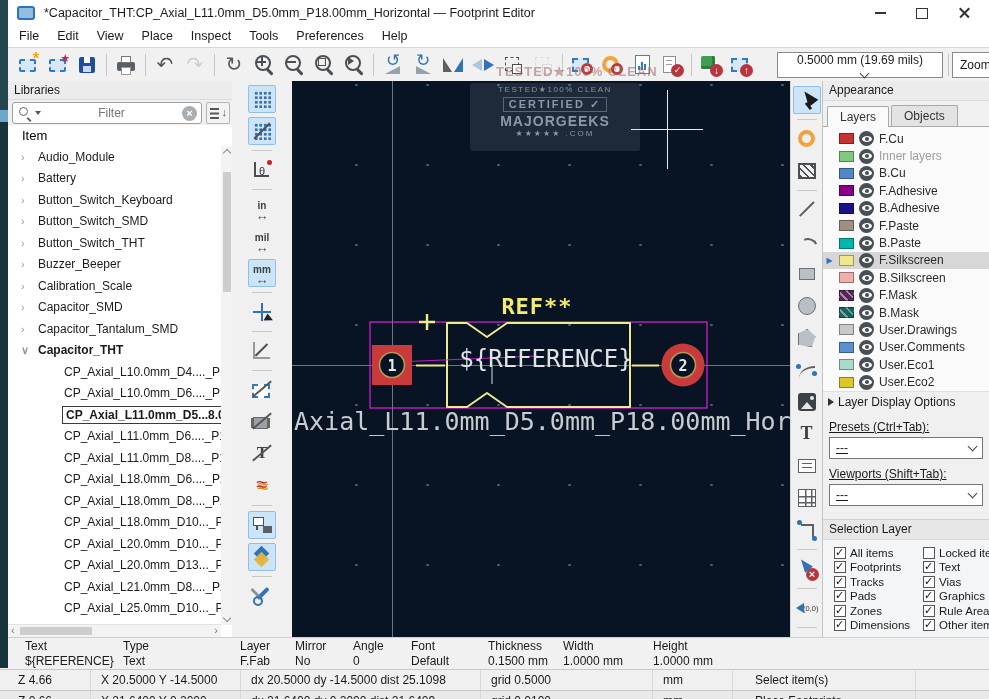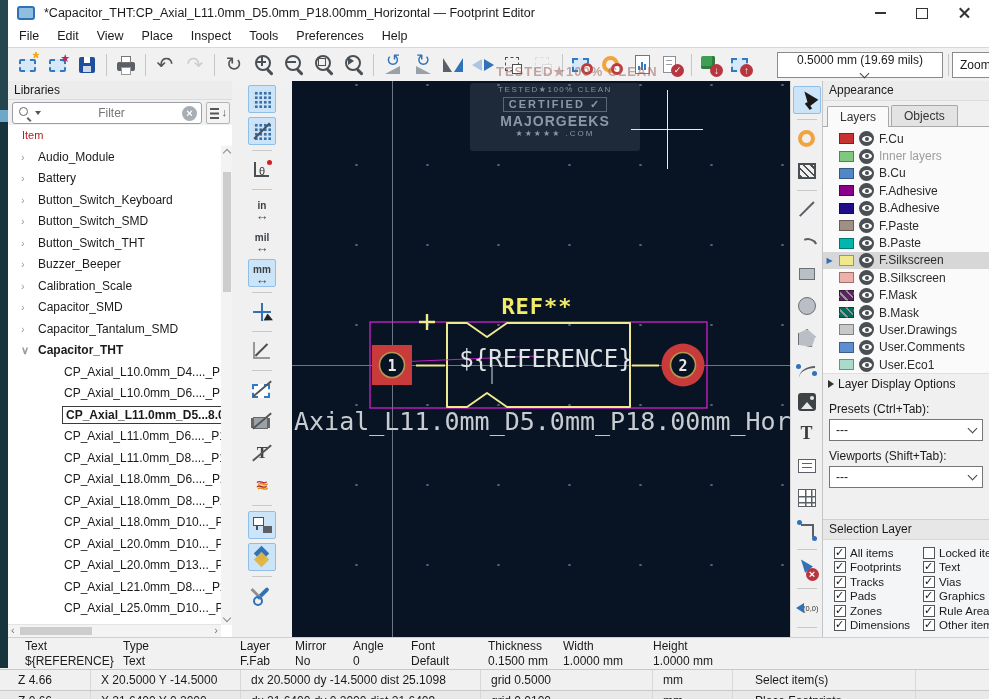--- a/index.html
+++ b/index.html
@@ -41,21 +41,21 @@
   .ic-search::after{content:"";position:absolute;left:11px;top:12px;width:5px;height:1.8px;background:#666;transform:rotate(45deg);transform-origin:0 0;}
   .scaret{width:0;height:0;border-left:3.5px solid transparent;border-right:3.5px solid transparent;border-top:4px solid #555;flex:none;}
   .finput{border:none;outline:none;flex:1;font-size:12px;min-width:0;background:transparent;font-family:"Liberation Sans",sans-serif;text-align:center;}
   .clear-btn{width:15px;height:15px;border-radius:50%;background:#a9aeb3;color:#fff;font:bold 11px/15px "Liberation Sans",sans-serif;text-align:center;flex:none;}
   .clear-btn::before{content:"×";}
   .sortbtn{width:24px;height:22px;background:#f3f3f3;border:1px solid #b5b5b5;border-radius:2px;position:relative;padding:0;flex:none;}
   .ic-sort{position:absolute;inset:0;}
   .ic-sort::before{content:"";position:absolute;left:3px;top:5px;width:9px;height:1.8px;background:#555;box-shadow:0 4.5px 0 #555,0 9px 0 #555;}
   .ic-sort::after{content:"↓";position:absolute;right:2px;top:3px;font-size:11px;color:#555;}
   .tree-wrap{position:absolute;top:44px;left:0;right:0;bottom:0;background:#fff;overflow:hidden;}
-  .tree-header{height:21px;line-height:21px;padding-left:14px;font-size:11px;color:#b91c1c;}
+  .tree-header{height:21px;line-height:21px;padding-left:14px;font-size:13px;color:#000000;}
   .trow{height:21.5px;display:flex;align-items:center;font-size:12px;white-space:nowrap;overflow:hidden;}
   .trow .chev-t{width:12px;margin-left:13px;color:#9a9a9a;font-size:11px;flex:none;}
   .trow .tlabel{margin-left:5px;}
   .trow.child .tlabel{margin-left:56px;}
   .trow.bold{font-weight:bold;}
   .tlabel.selected{font-weight:bold;border:1px solid #3a3a3a;padding:1px 3px;margin-left:54px !important;}
   .vsb{position:absolute;right:0;top:21px;width:11px;bottom:12px;background:#f3f3f3;}
   .varr{position:absolute;left:2.5px;width:5px;height:5px;border-right:1.8px solid #8a8a8a;border-bottom:1.8px solid #8a8a8a;}
   .varr.up{top:4px;transform:rotate(-135deg);}
   .varr.dn{bottom:4px;transform:rotate(45deg);}
@@ -103,21 +103,21 @@
   .lrow.sel{background:#d7d7d7;}
   .larrow{width:9px;font-size:8px;color:#2d6fb8;text-align:center;flex:none;}
   .swatch{width:15px;height:11px;border:1px solid rgba(0,0,0,.35);flex:none;box-sizing:border-box;}
   .eye{width:15px;height:15px;border-radius:50%;background:#4a4f54;position:relative;flex:none;}
   .eye::before{content:"";position:absolute;left:2.5px;right:2.5px;top:4.5px;bottom:4.5px;background:#fff;border-radius:50%;}
   .eye::after{content:"";position:absolute;left:5.5px;top:5.5px;width:4px;height:4px;background:#4a4f54;border-radius:50%;}
   .lname{font-size:12px;color:#2a2a2a;white-space:nowrap;}
   .lname.dim{color:#9d9d9d;}
   .ldo{height:20px;display:flex;align-items:center;font-size:12px;padding-left:5px;gap:4px;border-top:1px solid #e0e0e0;}
   .tri-r{width:0;height:0;border-top:4px solid transparent;border-bottom:4px solid transparent;border-left:6px solid #333;flex:none;}
-  .pvblock{padding:8px 6px 16px 6px;font-size:12px;}
+  .pvblock{padding:8px 6px 16px 6px;font-size:12px;text-decoration:underline;}
   .pvlabel{margin-bottom:3px;}
   .combo2{height:20px;background:#fff;border:1px solid #767676;display:flex;align-items:center;justify-content:space-between;padding:0 6px;font-size:12px;margin-bottom:8px;}
   
   .sfpanel{position:absolute;left:822px;top:519px;width:167px;height:118px;border-left:1px solid #c4c4c4;background:#f4f5f6;box-sizing:border-box;overflow:hidden;}
   .sf-header{height:19px;line-height:19px;padding-left:6px;font-size:12px;background:#e7e7e7;border-top:1px solid #cfcfcf;border-bottom:1px solid #d8d8d8;}
   .sf-cols{display:flex;padding:7px 0 0 11px;}
   .fcol{display:flex;flex-direction:column;gap:2.4px;text-align:right;}
   .fcol.left{width:89px;flex:none;}
   .fitem{display:flex;align-items:center;gap:4px;font-size:11.5px;white-space:nowrap;}
   .cb{width:12px;height:12px;border:1px solid #555;background:#fff;position:relative;flex:none;box-sizing:border-box;}
@@ -817,20 +817,26 @@
           <span class="swatch" style="background: rgb(92, 143, 208);"></span>
           <span class="eye"></span>
           <span class="lname">User.Comments</span>
         </div>
         <div class="lrow">
           <span class="larrow"></span>
           <span class="swatch" style="background: rgb(169, 219, 201);"></span>
           <span class="eye"></span>
           <span class="lname">User.Eco1</span>
         </div>
+        <div class="lrow">
+          <span class="larrow"></span>
+          <span class="swatch" style="background: rgb(217, 199, 43);"></span>
+          <span class="eye"></span>
+          <span class="lname">User.Eco2</span>
+        </div>
       </div>
     <div class="ldo">
       <span class="tri-r"></span>
       <span>Layer Display Options</span>
     </div>
     <div class="pvblock">
       <div class="pvlabel">Presets (Ctrl+Tab):</div>
       <div class="combo2">
         <span>---</span>
         <i class="chev"></i>

